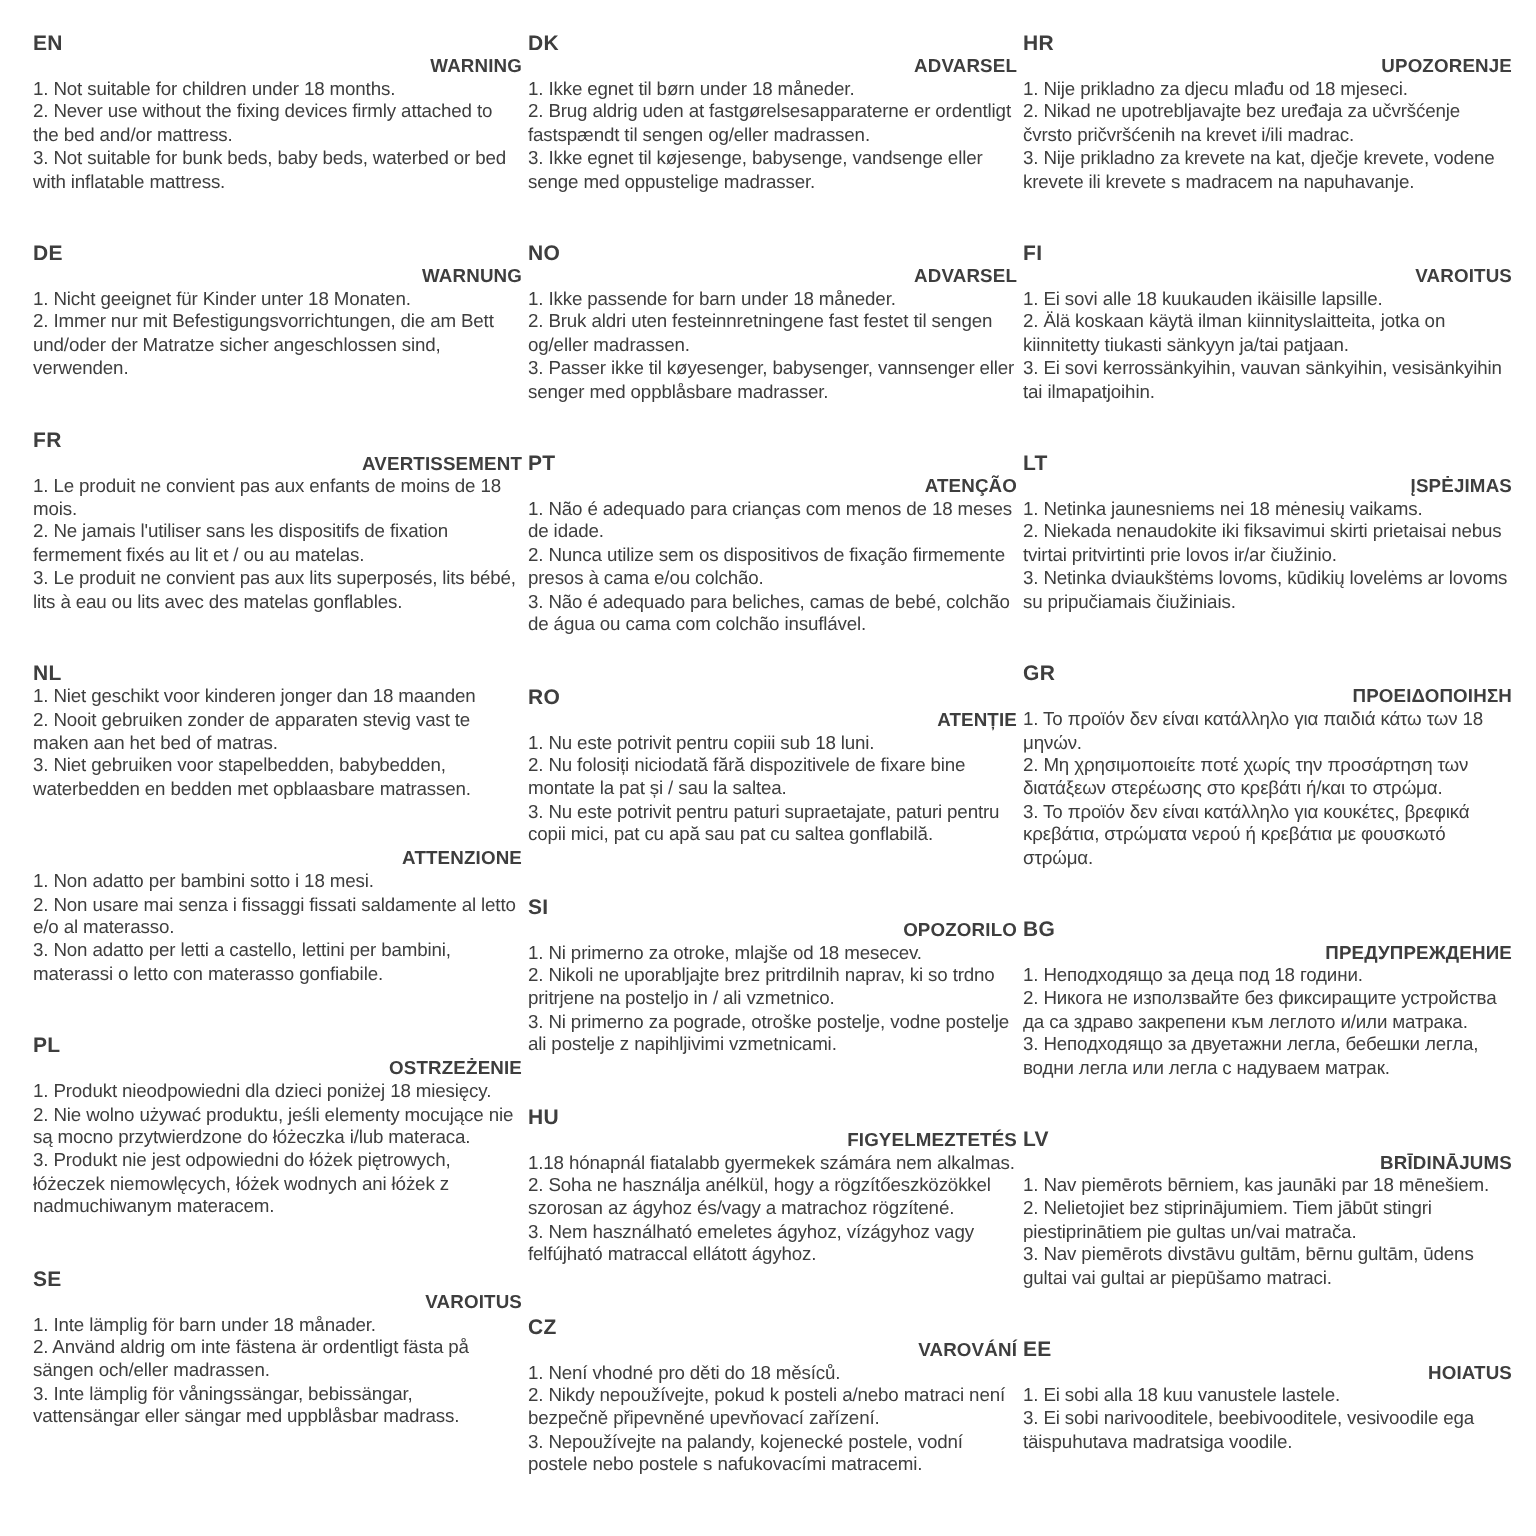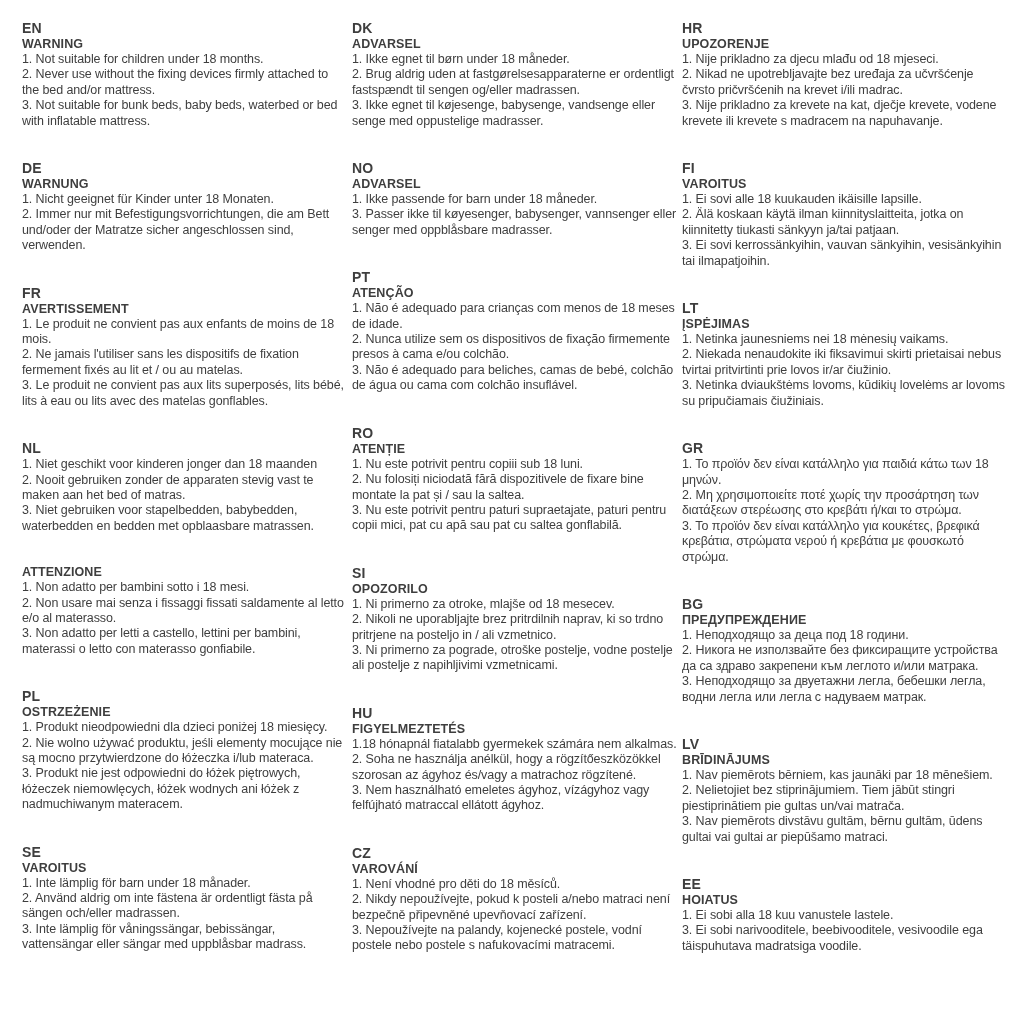--- a/index.html
+++ b/index.html
@@ -30,20 +30,21 @@
     font-size: 14px;
     font-weight: bold;
     line-height: 17px;
     letter-spacing: 0.2px;
   }
   .warning-heading {
     font-size: 12.5px;
     font-weight: bold;
     line-height: 15px;
     letter-spacing: 0.1px;
+    text-align: right;
   }
   .warning-line {
     margin: 0;
     font-size: 12.5px;
     line-height: 15.4px;
     letter-spacing: -0.1px;
   }
 </style>
 </head>
 <body style="color: rgb(62, 62, 62); background: rgb(255, 255, 255);">
@@ -110,20 +111,21 @@
     <div class="warning-heading">ADVARSEL</div>
   <p class="warning-line">1. Ikke egnet til børn under 18 måneder.</p>
         <p class="warning-line">2. Brug aldrig uden at fastgørelsesapparaterne er ordentligt fastspændt til sengen og/eller madrassen.</p>
         <p class="warning-line">3. Ikke egnet til køjesenge, babysenge, vandsenge eller senge med oppustelige madrasser.</p>
       </div>
 
   <div class="warning-section">
     <div class="lang-code">NO</div>
     <div class="warning-heading">ADVARSEL</div>
   <p class="warning-line">1. Ikke passende for barn under 18 måneder.</p>
+        <p class="warning-line">2. Bruk aldri uten festeinnretningene fast festet til sengen og/eller madrassen.</p>
         <p class="warning-line">3. Passer ikke til køyesenger, babysenger, vannsenger eller senger med oppblåsbare madrasser.</p>
       </div>
 
   <div class="warning-section">
     <div class="lang-code">PT</div>
     <div class="warning-heading">ATENÇÃO</div>
   <p class="warning-line">1. Não é adequado para crianças com menos de 18 meses de idade.</p>
         <p class="warning-line">2. Nunca utilize sem os dispositivos de fixação firmemente presos à cama e/ou colchão.</p>
         <p class="warning-line">3. Não é adequado para beliches, camas de bebé, colchão de água ou cama com colchão insuflável.</p>
       </div>
@@ -181,20 +183,21 @@
   <div class="warning-section">
     <div class="lang-code">LT</div>
     <div class="warning-heading">ĮSPĖJIMAS</div>
   <p class="warning-line">1. Netinka jaunesniems nei 18 mėnesių vaikams.</p>
         <p class="warning-line">2. Niekada nenaudokite iki fiksavimui skirti prietaisai nebus tvirtai pritvirtinti prie lovos ir/ar čiužinio.</p>
         <p class="warning-line">3. Netinka dviaukštėms lovoms, kūdikių lovelėms ar lovoms su pripučiamais čiužiniais.</p>
       </div>
 
   <div class="warning-section">
     <div class="lang-code">GR</div>
+    <div class="warning-heading">ΠΡΟΕΙΔΟΠΟΙΗΣΗ</div>
   <p class="warning-line">1. Το προϊόν δεν είναι κατάλληλο για παιδιά κάτω των 18 μηνών.</p>
         <p class="warning-line">2. Μη χρησιμοποιείτε ποτέ χωρίς την προσάρτηση των διατάξεων στερέωσης στο κρεβάτι ή/και το στρώμα.</p>
         <p class="warning-line">3. Το προϊόν δεν είναι κατάλληλο για κουκέτες, βρεφικά κρεβάτια, στρώματα νερού ή κρεβάτια με φουσκωτό στρώμα.</p>
       </div>
 
   <div class="warning-section">
     <div class="lang-code">BG</div>
     <div class="warning-heading">ПРЕДУПРЕЖДЕНИЕ</div>
   <p class="warning-line">1. Неподходящо за деца под 18 години.</p>
         <p class="warning-line">2. Никога не използвайте без фиксиращите устройства да са здраво закрепени към леглото и/или матрака.</p>

